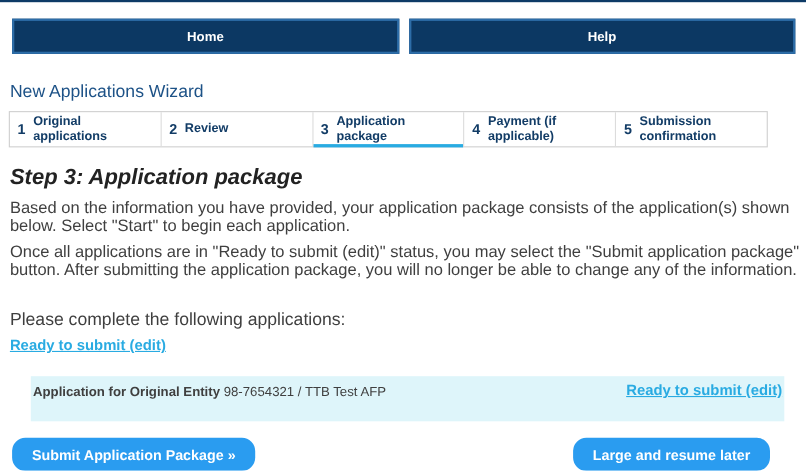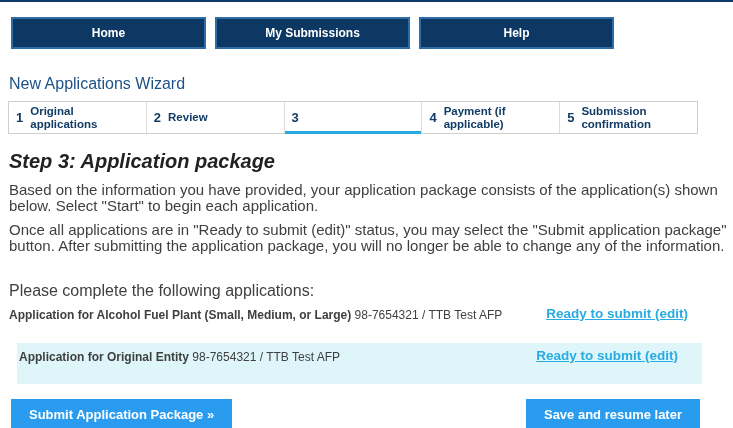--- a/index.html
+++ b/index.html
@@ -11,21 +11,21 @@
     position: relative;
     overflow: hidden;
   }
 
   
   .top-line { height: 2px; background: #0d3a66; width: 100%; }
 
   
   .nav {
     margin: 15px 0 0 11px;
-    width: 603px;
+    width: 712px;
     display: flex;
     gap: 9px;
   }
   .nav-btn {
     flex: 1;
     height: 32px;
     background: #0c3863;
     border: 2px solid #2d6da8;
     color: #ffffff;
     font-weight: bold;
@@ -106,25 +106,25 @@
     color: #3f3f3f;
   }
   .app-row {
     margin: 6px 0 0 9px;
     width: 679px;
     display: flex;
     justify-content: space-between;
     align-items: flex-start;
   }
   .app-row.highlighted {
-    margin: 21px 0 0 17px;
+    margin: 21px 0 0 28px;
     width: 685px;
     background: #def5fa;
     height: 41px;
-    padding: 5px 24px 0 2px;
+    padding: 5px 2px 0 2px;
   }
   .app-name-line { font-size: 12px; color: #3f3f3f; padding-top: 2px; }
   .app-name { font-weight: bold; }
   .app-status {
     color: #29abe2;
     font-weight: bold;
     font-size: 13.5px;
     cursor: pointer;
     white-space: nowrap;
     text-decoration: underline;
@@ -133,82 +133,79 @@
   
   .actions {
     margin: 15px 33px 0 11px;
     display: flex;
     justify-content: space-between;
   }
   .action-btn {
     height: 30px;
     background: #2a9cf0;
     border: none;
-    border-radius: 0;
+    border-radius: 12px;
     color: #ffffff;
     font-family: "Liberation Sans", sans-serif;
     font-weight: bold;
     font-size: 13px;
     padding: 0 18px;
     display: flex; align-items: center; justify-content: center;
     cursor: pointer;
   }
 </style>
 </head>
 <body>
 
 <div class="top-line"></div>
 
 <div class="nav">
   <div class="nav-btn">Home</div>
-  <div class="nav-btn">My Submissions</div>
   <div class="nav-btn">Help</div>
 </div>
 
 <div class="wizard-title">New Applications Wizard</div>
 
 <div class="steps">
   <div class="step">
     <span class="step-num">1</span>
     <span class="step-label">Original applications</span>
   </div>
   <div class="step">
     <span class="step-num">2</span>
     <span class="step-label">Review</span>
   </div>
   <div class="step active">
     <span class="step-num">3</span>
+    <span class="step-label">Application package</span>
   </div>
   <div class="step">
     <span class="step-num">4</span>
     <span class="step-label">Payment (if applicable)</span>
   </div>
   <div class="step">
     <span class="step-num">5</span>
     <span class="step-label">Submission confirmation</span>
   </div>
 </div>
 
 <div class="step-heading">Step 3: Application package</div>
 
 <div class="para">Based on the information you have provided, your application package consists of the application(s) shown below. Select "Start" to begin each application.</div>
 <div class="para">Once all applications are in "Ready to submit (edit)" status, you may select the "Submit application package" button.  After submitting the application package, you will no longer be able to change any of the information.</div>
 
 <div class="apps-intro">Please complete the following applications:</div>
 
 <div class="app-row">
-  <div class="app-name-line">
-    <span class="app-name">Application for Alcohol Fuel Plant (Small, Medium, or Large)</span><span> 98-7654321 / TTB Test AFP</span>
-  </div>
   <div class="app-status">Ready to submit (edit)</div>
 </div>
 
 <div class="app-row highlighted">
   <div class="app-name-line">
     <span class="app-name">Application for Original Entity</span><span> 98-7654321 / TTB Test AFP</span>
   </div>
   <div class="app-status">Ready to submit (edit)</div>
 </div>
 
 <div class="actions">
   <button class="action-btn">Submit Application Package »</button>
-  <button class="action-btn">Save and resume later</button>
+  <button class="action-btn">Large and resume later</button>
 </div>
 
 </body></html>

